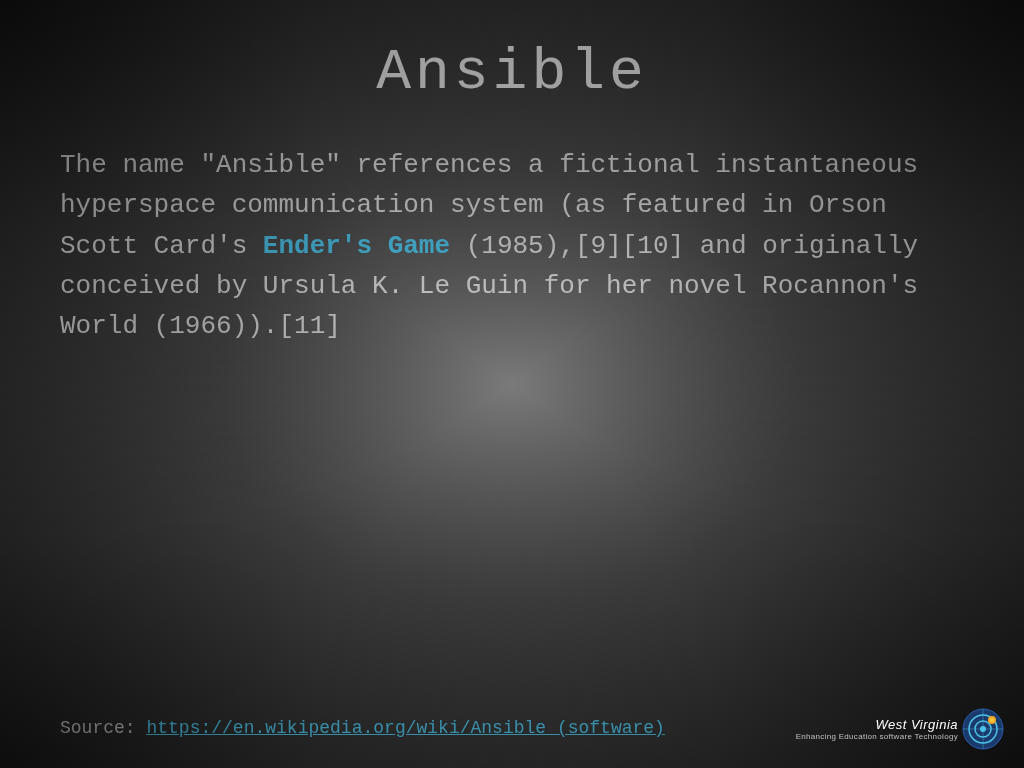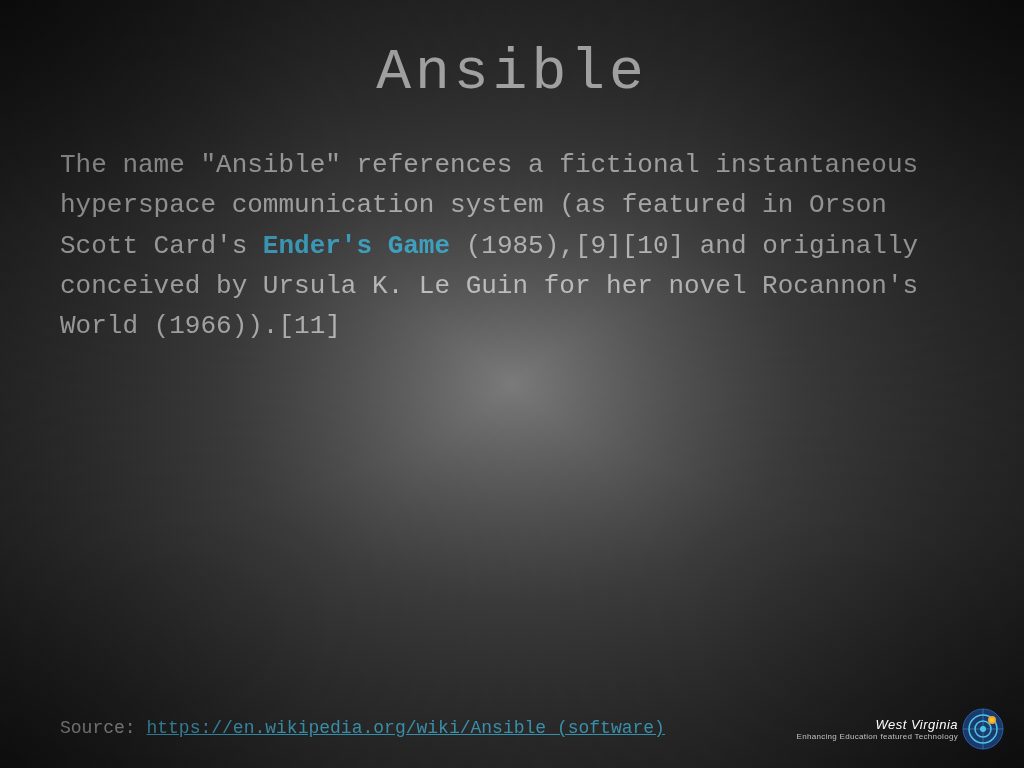--- a/index.html
+++ b/index.html
@@ -141,21 +141,21 @@
 
   <div class="source-section">
     <span>Source:</span>
     <a class="source-link" href="#">https://en.wikipedia.org/wiki/Ansible (software)</a>
   </div>
 
   <div class="logo-area">
     <div class="logo-container">
       <div class="logo-text-block">
         <div class="logo-text-wv">West Virginia</div>
-        <div class="logo-tagline">Enhancing Education featured Technology</div>
+        <div class="logo-tagline">Enhancing Education software Technology</div>
       </div>
       <svg class="logo-icon" viewBox="0 0 42 42" xmlns="http://www.w3.org/2000/svg">
         <circle cx="21" cy="21" r="20" fill="#1a3a6b" stroke="#2a5aab" stroke-width="1"></circle>
         <circle cx="21" cy="21" r="14" fill="none" stroke="#4dc3e8" stroke-width="1.5"></circle>
         <circle cx="21" cy="21" r="8" fill="none" stroke="#4dc3e8" stroke-width="1.5"></circle>
         <circle cx="21" cy="21" r="3" fill="#4dc3e8"></circle>
         <line x1="21" y1="1" x2="21" y2="41" stroke="#4dc3e8" stroke-width="0.8" opacity="0.5"></line>
         <line x1="1" y1="21" x2="41" y2="21" stroke="#4dc3e8" stroke-width="0.8" opacity="0.5"></line>
         <circle cx="30" cy="12" r="4" fill="#f5a623"></circle>
         <circle cx="30" cy="12" r="2" fill="#f5c842"></circle>

